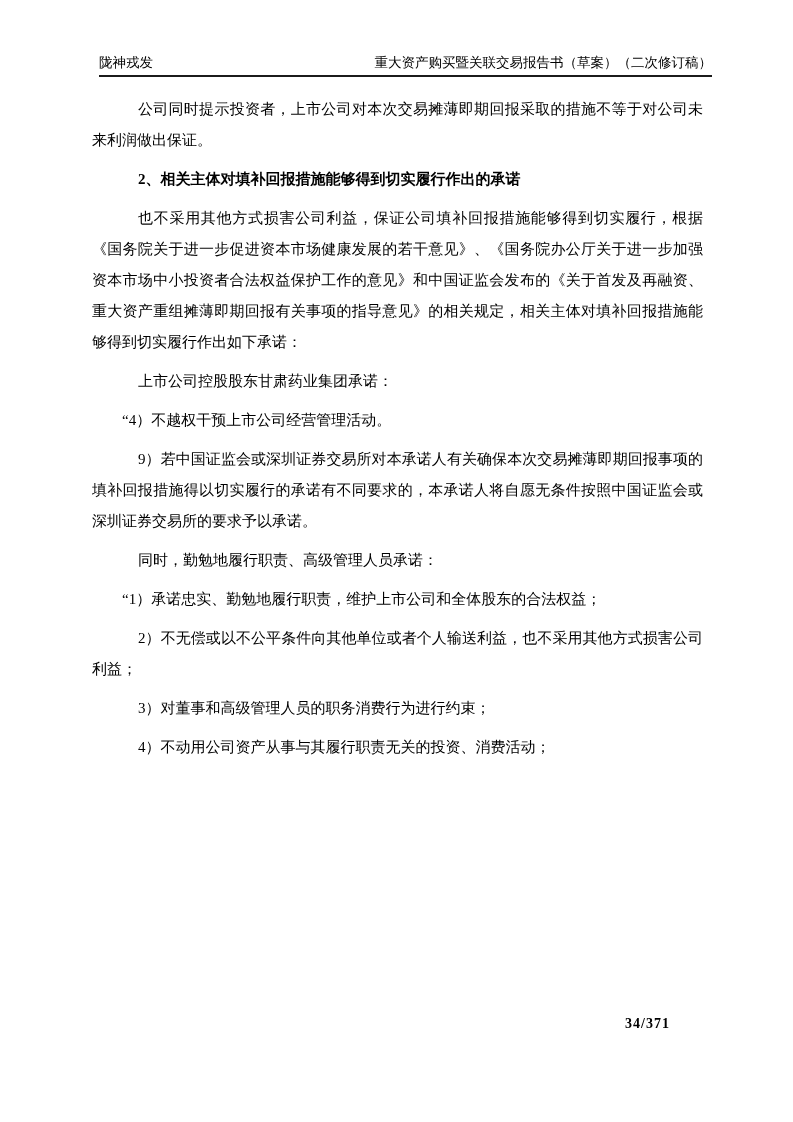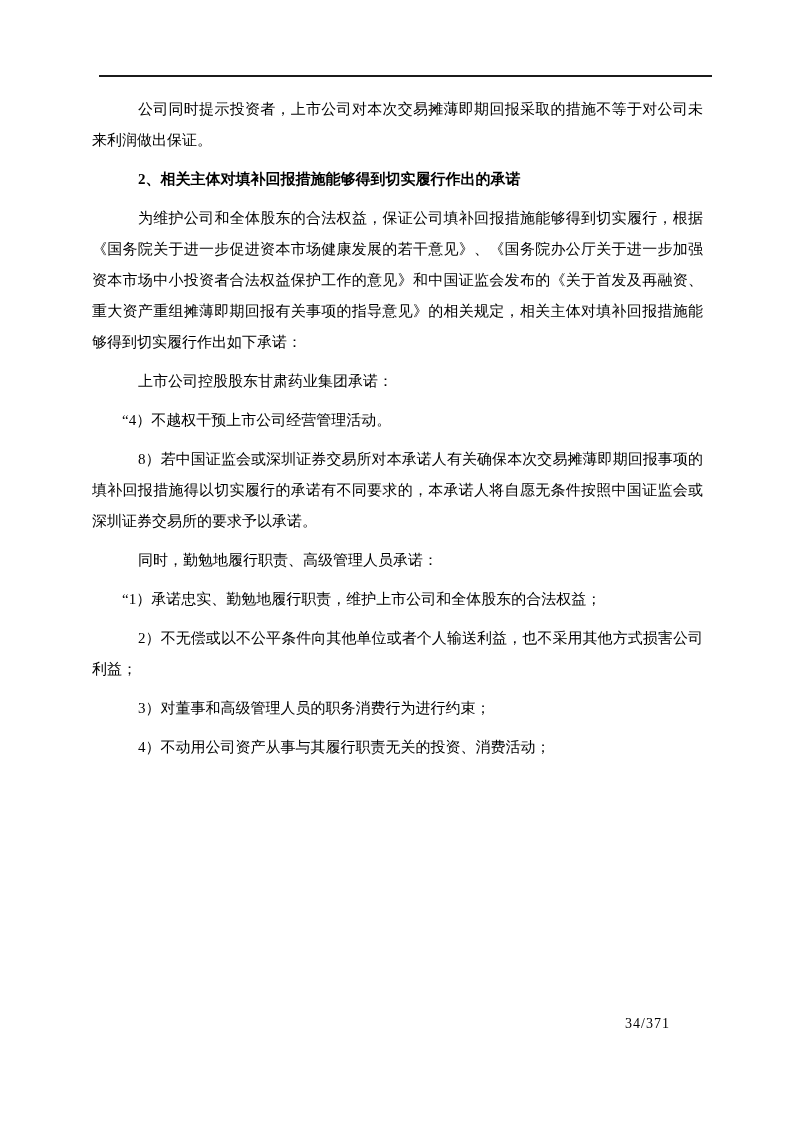--- a/index.html
+++ b/index.html
@@ -24,38 +24,42 @@
     position:absolute;left:92px;top:94px;width:611px;
     font-size:15px;line-height:31px;
     text-align:justify;text-justify:inter-ideograph;
     word-break:break-all;
   }
   .content p{margin:0 0 8px 0;text-indent:46px;}
   .content p.q{text-indent:30px;}
   .content p.heading{font-weight:bold;}
   .footer{
     position:absolute;top:1016px;right:123px;
-    font-size:14px;font-weight:normal;letter-spacing:1px;
+    font-size:14px;font-weight:bold;letter-spacing:1px;
     font-family:"Liberation Serif","DejaVu Serif",serif;
   }
 </style>
 </head>
 <body>
 
 <div class="page">
 
+  <div class="header">
+    <span>陇神戎发</span>
+    <span>重大资产购买暨关联交易报告书（草案）（二次修订稿）</span>
+  </div>
   <div class="header-rule"></div>
 
   <div class="content">
     <p>公司同时提示投资者，上市公司对本次交易摊薄即期回报采取的措施不等于对公司未来利润做出保证。</p>
     <p class="heading">2、相关主体对填补回报措施能够得到切实履行作出的承诺</p>
-    <p>为维护公司和全体股东的合法权益，保证公司填补回报措施能够得到切实履行，根据《国务院关于进一步促进资本市场健康发展的若干意见》、《国务院办公厅关于进一步加强资本市场中小投资者合法权益保护工作的意见》和中国证监会发布的《关于首发及再融资、重大资产重组摊薄即期回报有关事项的指导意见》的相关规定，相关主体对填补回报措施能够得到切实履行作出如下承诺：</p>
+    <p>也不采用其他方式损害公司利益，保证公司填补回报措施能够得到切实履行，根据《国务院关于进一步促进资本市场健康发展的若干意见》、《国务院办公厅关于进一步加强资本市场中小投资者合法权益保护工作的意见》和中国证监会发布的《关于首发及再融资、重大资产重组摊薄即期回报有关事项的指导意见》的相关规定，相关主体对填补回报措施能够得到切实履行作出如下承诺：</p>
     <p>上市公司控股股东甘肃药业集团承诺：</p>
     <p class="q">“4）不越权干预上市公司经营管理活动。</p>
-    <p>8）若中国证监会或深圳证券交易所对本承诺人有关确保本次交易摊薄即期回报事项的填补回报措施得以切实履行的承诺有不同要求的，本承诺人将自愿无条件按照中国证监会或深圳证券交易所的要求予以承诺。</p>
+    <p>9）若中国证监会或深圳证券交易所对本承诺人有关确保本次交易摊薄即期回报事项的填补回报措施得以切实履行的承诺有不同要求的，本承诺人将自愿无条件按照中国证监会或深圳证券交易所的要求予以承诺。</p>
     <p>同时，勤勉地履行职责、高级管理人员承诺：</p>
     <p class="q">“1）承诺忠实、勤勉地履行职责，维护上市公司和全体股东的合法权益；</p>
     <p>2）不无偿或以不公平条件向其他单位或者个人输送利益，也不采用其他方式损害公司利益；</p>
     <p>3）对董事和高级管理人员的职务消费行为进行约束；</p>
     <p>4）不动用公司资产从事与其履行职责无关的投资、消费活动；</p>
   </div>
 
   <div class="footer">34/371</div>
 
 </div>

